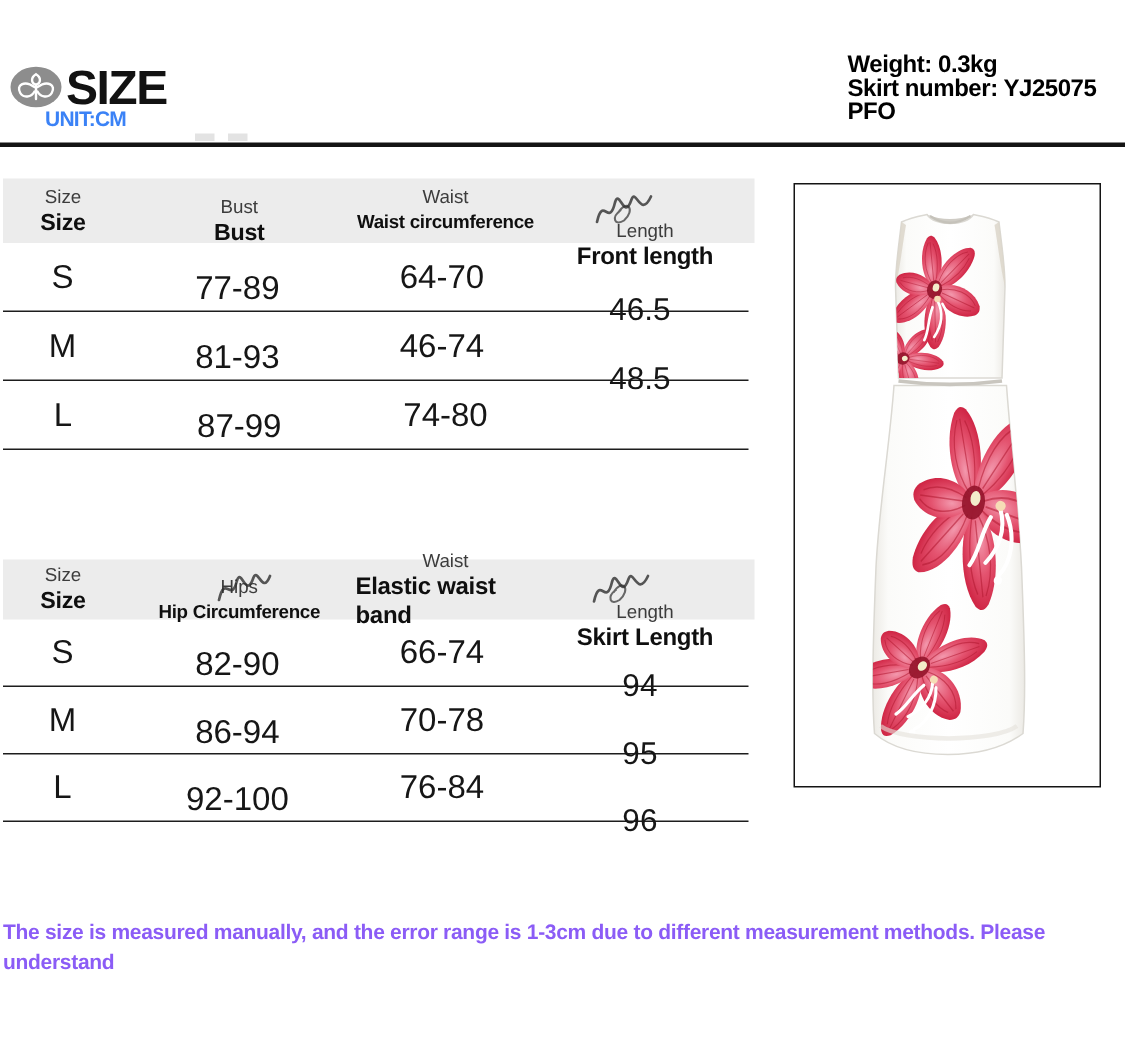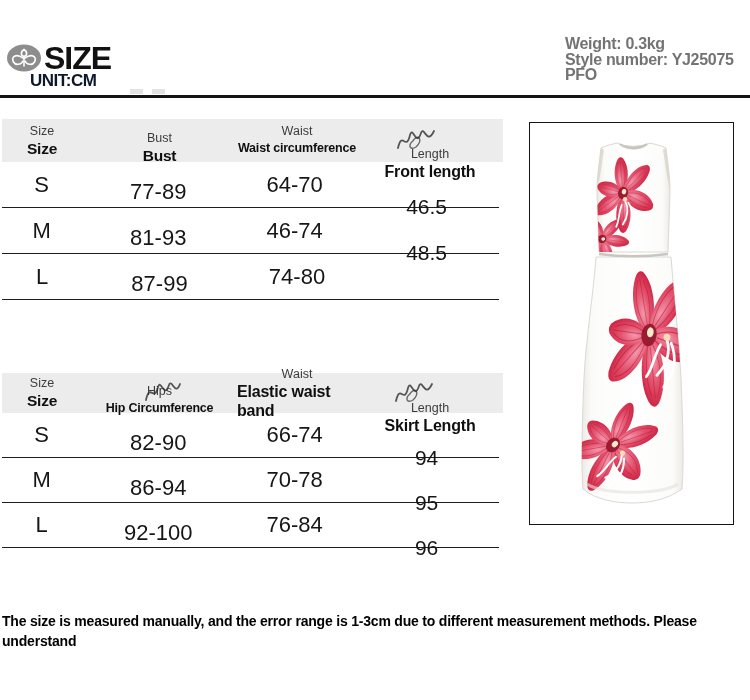--- a/index.html
+++ b/index.html
@@ -5,24 +5,24 @@
   html,body { margin:0; padding:0; background:#fff; }
   .canvas {
     position:relative; width:750px; height:700px; background:#ffffff;
     font-family:"Liberation Sans", sans-serif; overflow:hidden; color:#161616;
   }
   .abs { position:absolute; }
 
   
   .brand { left:6px; top:42px; display:flex; align-items:center; }
   .brand-title { font-size:32px; font-weight:700; letter-spacing:-1px; color:#121212; line-height:32px; margin-left:2px; }
-  .unit { left:30px; top:71px; font-size:17px; font-weight:700; letter-spacing:-0.5px; color:#0f172a; }
-
-  
-  .pinfo { left:565px; top:36px; font-size:16px; font-weight:700; line-height:15.5px; letter-spacing:-0.3px; color:#737373; }
+  .unit { left:30px; top:71px; font-size:14px; font-weight:700; letter-spacing:-0.5px; color:#3b82f6; }
+
+  
+  .pinfo { left:565px; top:36px; font-size:16px; font-weight:700; line-height:15.5px; letter-spacing:-0.3px; color:#000000; }
 
   
   .divider { left:0; top:95px; width:750px; height:2.5px; background:#141414; }
   .ghost { background:#dcdcdc; opacity:0.8; }
 
   
   .table { position:absolute; left:2px; width:501px; }
   .thead { display:flex; background:#ececec; height:43px; position:relative; }
   .t2 .thead { height:40px; }
   .th { display:flex; flex-direction:column; align-items:center; justify-content:center; }
@@ -35,21 +35,21 @@
   .td { text-align:center; font-size:22px; color:#161616; }
   .w1 { width:80px; } .w2 { width:155px;margin-top:15px; } .w3 { width:120px; } .w4 { width:146px;margin-top:45px; }
   .trow .w4 { font-size:21px; }
   .script-art { position:absolute; pointer-events:none; }
 
   
   .photo-box { left:529px; top:122px; width:203px; height:401px; border:1.5px solid #141414; background:#fff; }
 
   
   .footnote { left:2px; top:611px; width:746px; font-size:14px; font-weight:700;
-              letter-spacing:-0.2px; line-height:20px; color:#000000; }
+              letter-spacing:-0.2px; line-height:20px; color:#8b5cf6; }
 </style>
 </head>
 <body>
 
 <div class="canvas">
 
   <div class="abs brand">
     <svg width="36" height="30" viewBox="0 0 36 30">
       <ellipse cx="18" cy="15" rx="17" ry="13.5" fill="#8d8d8d"></ellipse>
       <g stroke="#ffffff" stroke-width="1.6" fill="none" stroke-linecap="round">
@@ -58,21 +58,21 @@
         <path d="M19,15 C26,10 31.5,14 28.5,19 C26.5,22.5 21,22 19,18"></path>
         <path d="M18,13.5 L18,23"></path>
       </g>
     </svg>
     <span class="brand-title">SIZE</span>
   </div>
   <div class="abs unit">UNIT:CM</div>
 
   <div class="abs pinfo">
     <div>Weight: 0.3kg</div>
-    <div>Style number: YJ25075</div>
+    <div>Skirt number: YJ25075</div>
     <div>PFO</div>
   </div>
 
   <div class="abs ghost" style="left:130px; top:89px; width:13px; height:5px;"></div>
   <div class="abs ghost" style="left:152px; top:89px; width:13px; height:5px;"></div>
 
   <div class="abs divider"></div>
 
   <div class="table t1" style="top:119px;">
     <div class="thead">

